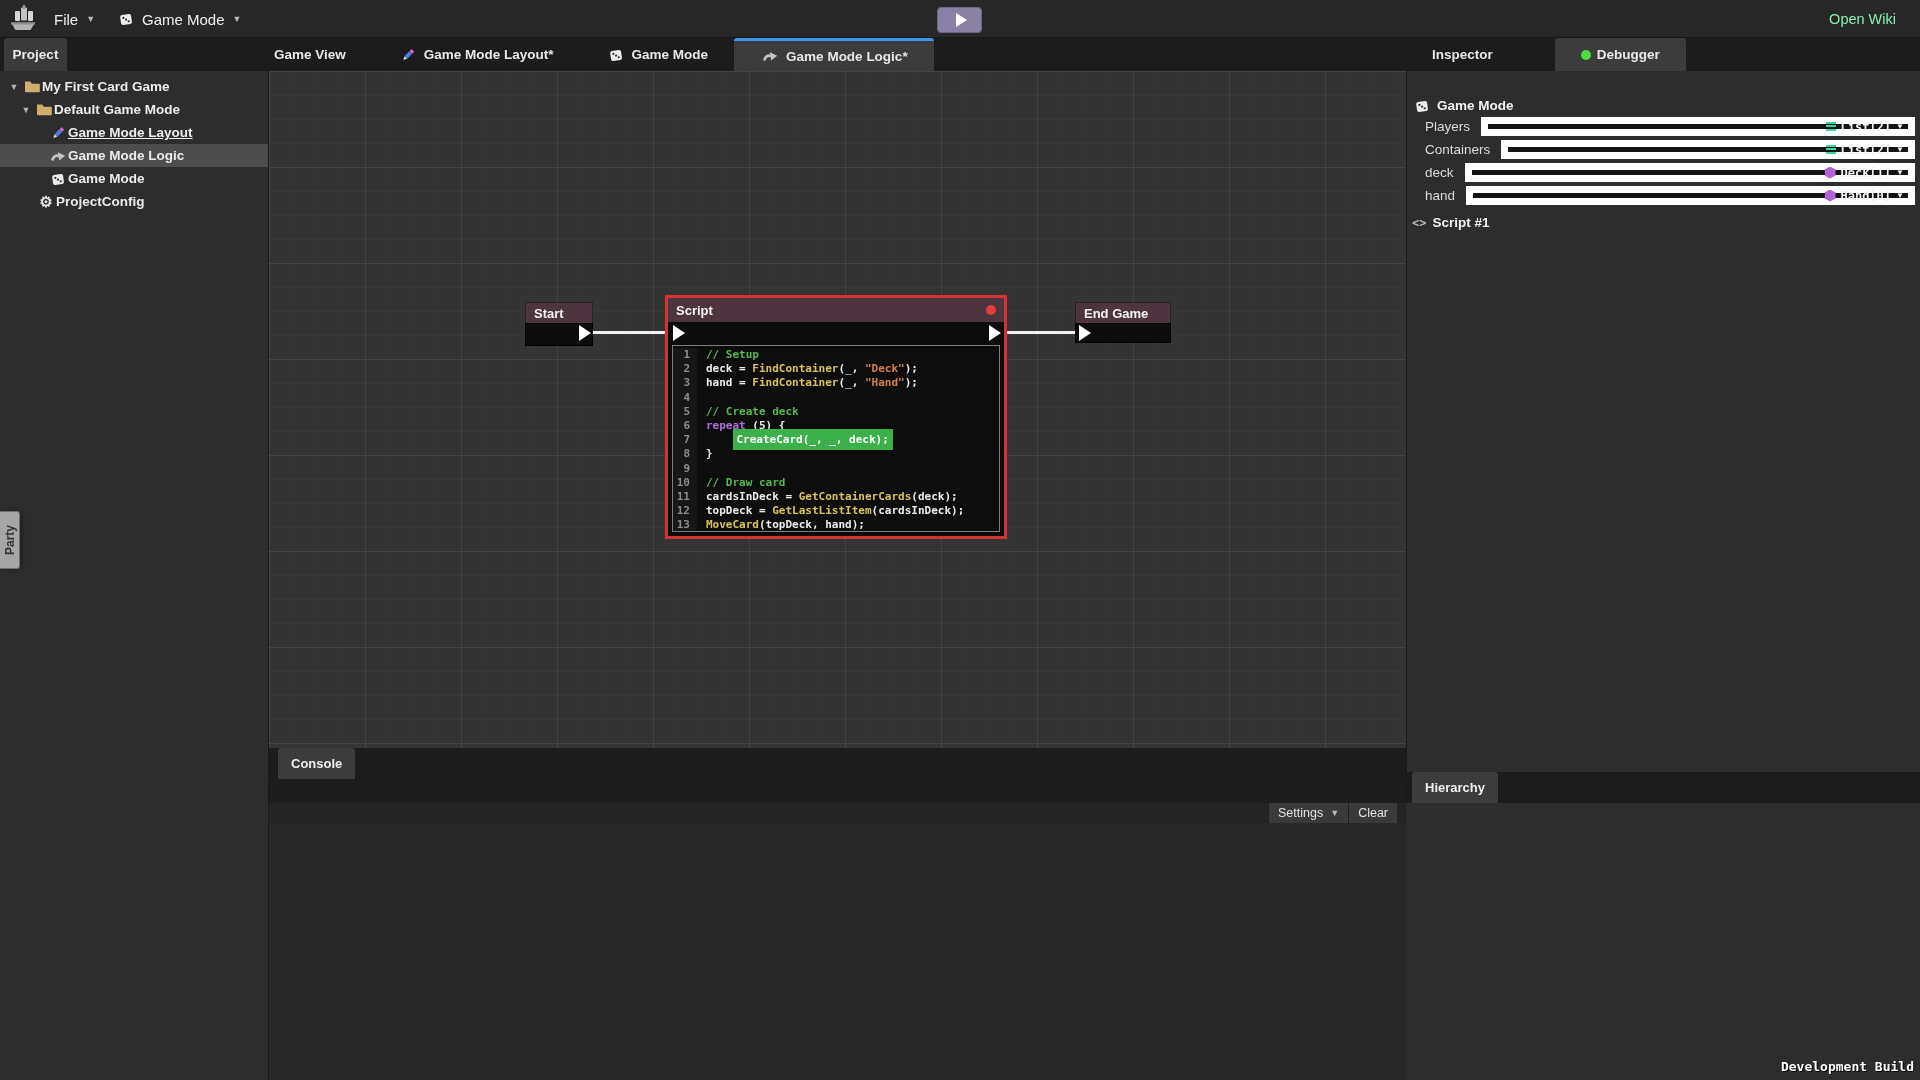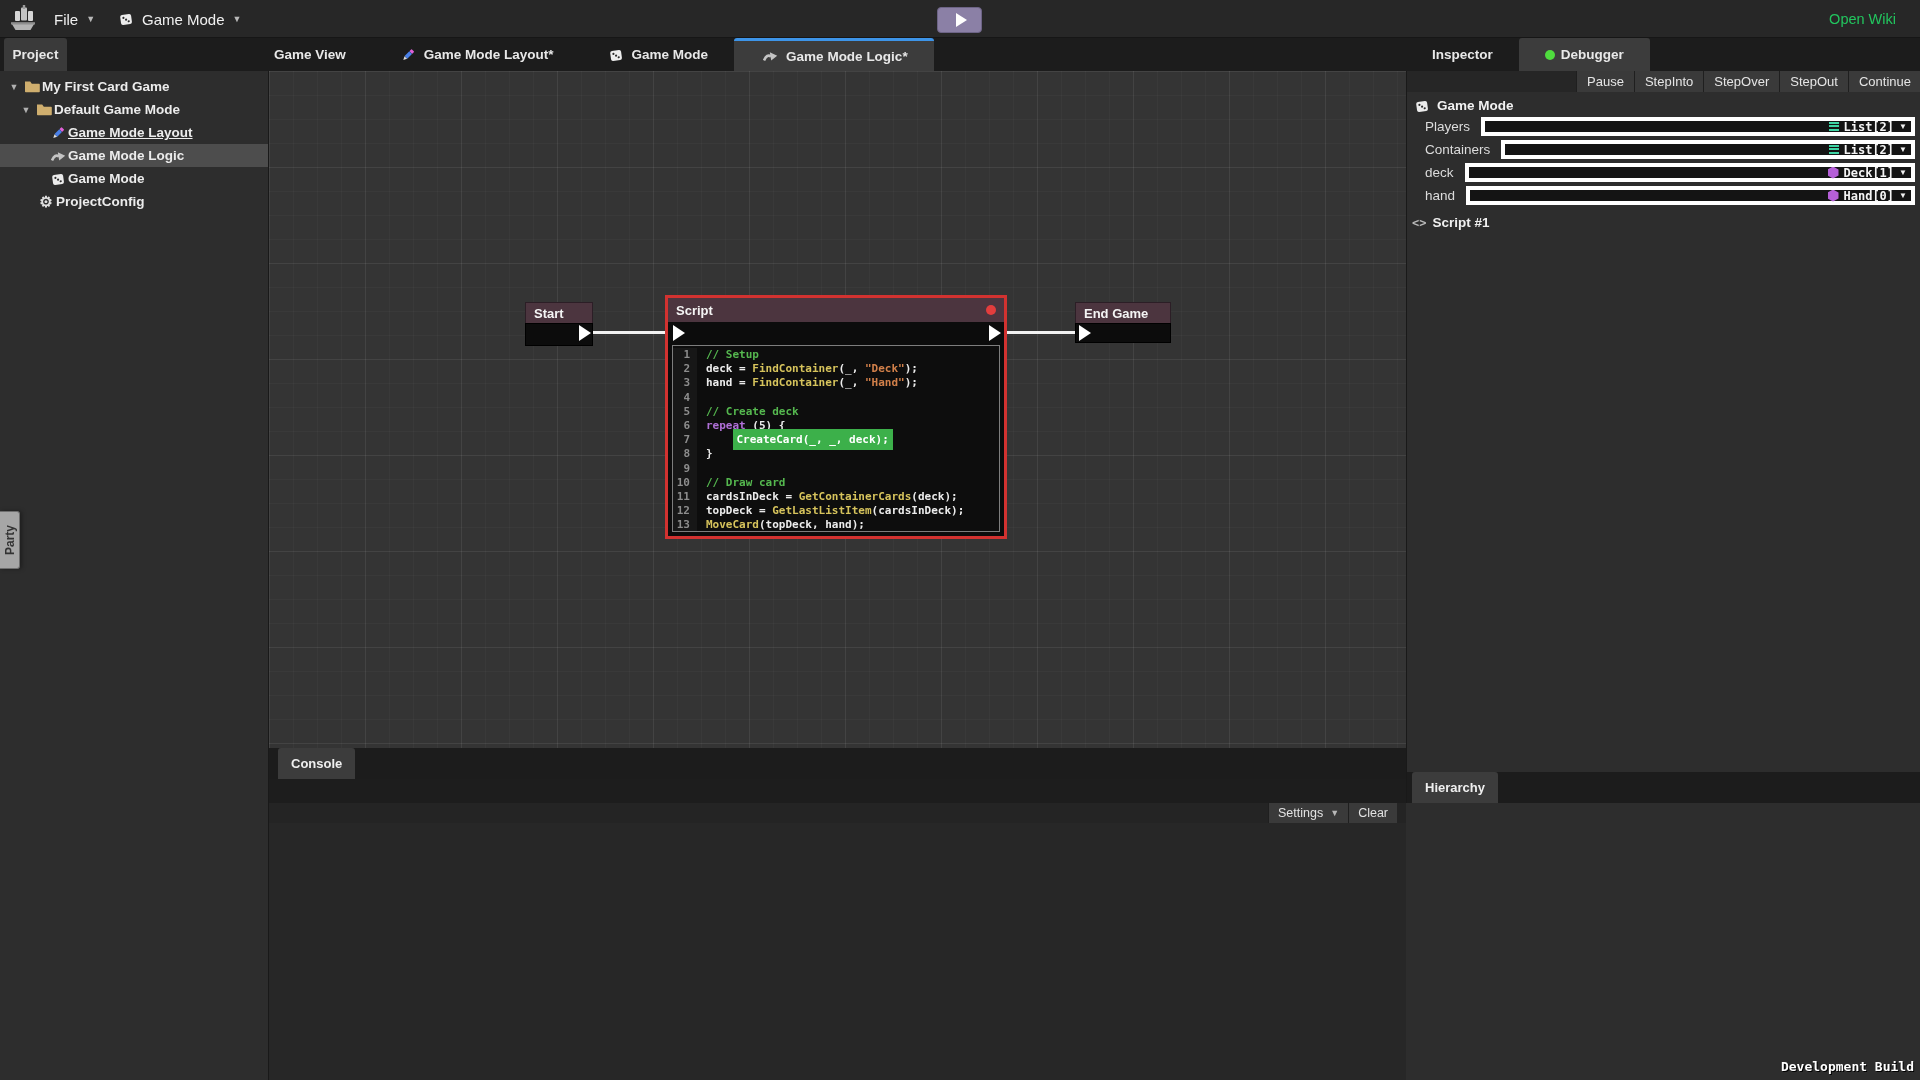--- a/index.html
+++ b/index.html
@@ -9,29 +9,29 @@
 
   
   .menubar { position:absolute; left:0; top:0; width:1920px; height:38px; background:#272727; border-bottom:1px solid #161616; display:flex; align-items:center; }
   .logo { position:absolute; left:8px; top:4px; width:30px; height:30px; display:flex; align-items:center; justify-content:center; }
   .menu-item { position:absolute; top:0; height:38px; display:flex; align-items:center; gap:6px; padding:0 8px; font-size:15px; color:#f0f0f0; cursor:default; }
   .menu-file { left:46px; }
   .menu-gamemode { left:108px; }
   .caret { font-size:9px; color:#b8b8b8; margin-left:2px; }
   .play-btn { position:absolute; left:937px; top:7px; width:45px; height:26px; background:#8b80a6; border:1px solid #6d6486; border-radius:4px; display:flex; align-items:center; justify-content:center; }
   .play-tri { width:0; height:0; border-top:7px solid transparent; border-bottom:7px solid transparent; border-left:11px solid #ffffff; margin-left:3px; }
-  .open-wiki { position:absolute; right:24px; top:0; height:38px; display:flex; align-items:center; font-size:14.5px; color:#22c55e; }
+  .open-wiki { position:absolute; right:24px; top:0; height:38px; display:flex; align-items:center; font-size:14.5px; color:#86efac; }
 
   
   .tabrow { position:absolute; left:0; top:38px; width:1920px; height:33px; background:#1c1c1c; }
   .tab { display:flex; align-items:center; gap:6px; height:33px; padding:0 26px; font-size:13.5px; font-weight:700; color:#e8e8e8; white-space:nowrap; }
   .tab.active { background:#3c3c3c; border-top:3px solid #3d94e8; padding-top:0; border-radius:3px 3px 0 0; }
   .project-tab { position:absolute; left:4px; top:0; width:63px; justify-content:center; background:#3a3a3a; border-radius:3px 3px 0 0; }
   .center-tabs { position:absolute; left:248px; top:0; display:flex; }
-  .right-tabs { position:absolute; left:1406px; top:0; display:flex; }
+  .right-tabs { position:absolute; left:1406px; top:0; display:flex;gap:36px; }
   .green-dot { width:10px; height:10px; border-radius:50%; background:#4fdc3e; }
 
   
   .leftpanel { position:absolute; left:0; top:71px; width:269px; height:1009px; background:#2d2d2d; border-right:1px solid #191919; }
   .tree { padding-top:4px; }
   .tree-row { position:relative; height:23px; display:flex; align-items:center; font-size:13.5px; font-weight:600; color:#ececec; }
   .tree-row.selected { background:#4d4d4d; }
   .tw { display:inline-flex; width:16px; justify-content:center; font-size:9px; color:#b0b0b0; flex:0 0 auto; }
   .ticon { display:inline-flex; width:20px; justify-content:center; align-items:center; flex:0 0 auto; }
   .gear-glyph { font-size:15px; color:#e0e0e0; line-height:1; }
@@ -72,21 +72,21 @@
   .console-body { position:absolute; left:269px; top:823px; width:1137px; height:257px; background:#272727; }
 
   
   .rightpanel { position:absolute; left:1406px; top:71px; width:514px; height:701px; background:#2d2d2d; border-left:1px solid #191919; }
   .debugbar { position:absolute; left:0; top:0; width:514px; height:21px; background:#262626; display:flex; justify-content:flex-end; }
   .dbtn { height:21px; background:#3a3a3a; border-left:1px solid #1f1f1f; display:flex; align-items:center; padding:0 10px; font-size:13px; color:#e5e5e5; }
   .insp-content { position:absolute; left:0; top:21px; width:514px; }
   .insp-header { display:flex; align-items:center; gap:5px; padding:6px 0 4px 5px; font-size:13.5px; font-weight:700; color:#f2f2f2; }
   .insp-row { display:flex; align-items:center; height:19px; margin:0 6px 4px 18px; }
   .insp-label { font-size:13.5px; color:#dcdcdc; margin-right:11px; white-space:nowrap; }
-  .insp-field { flex:1; height:19px; background:#141414; border:4px solid #ffffff; display:flex; align-items:center; justify-content:flex-end; gap:5px; padding:0 4px; }
+  .insp-field { flex:1; height:19px; background:#141414; border:7px solid #ffffff; display:flex; align-items:center; justify-content:flex-end; gap:5px; padding:0 4px; }
   .insp-val { font-family:"DejaVu Sans Mono", monospace; font-size:12px; font-weight:700; color:#f4f4f4; }
   .dd-caret { font-size:8px; color:#f0f0f0; }
   .list-icon { display:inline-block; width:10px; height:9px;
     background:linear-gradient(#3ed3a3 0 2px, transparent 2px 3.5px, #3ed3a3 3.5px 5.5px, transparent 5.5px 7px, #3ed3a3 7px 9px); }
   .hex-icon { display:inline-block; width:11px; height:12px; background:#b55fd8; clip-path:polygon(50% 0,100% 25%,100% 75%,50% 100%,0 75%,0 25%); }
   .script-item { display:flex; align-items:center; gap:6px; padding:6px 0 0 5px; font-size:13.5px; font-weight:700; color:#f0f0f0; }
   .codebr-icon { font-family:"DejaVu Sans Mono", monospace; font-size:12px; font-weight:700; color:#b8b8b8; }
 
   
   .hier-strip { position:absolute; left:1406px; top:772px; width:514px; height:31px; background:#1c1c1c; border-left:1px solid #191919; }
@@ -315,27 +315,20 @@
       <span>Settings</span>
       <span class="caret">▼</span>
     </div>
     <div class="cbtn">
       <span>Clear</span>
     </div>
   </div>
   <div class="console-body"></div>
 
   <div class="rightpanel">
-    <div class="debugbar">
-      <div class="dbtn">Pause</div>
-      <div class="dbtn">StepInto</div>
-      <div class="dbtn">StepOver</div>
-      <div class="dbtn">StepOut</div>
-      <div class="dbtn">Continue</div>
-    </div>
     <div class="insp-content">
       <div class="insp-header">
         <span class="ticon">
           <svg width="14" height="14" viewBox="0 0 14 14">
               <g transform="rotate(-8 7 7)">
                 <rect x="1.5" y="2.5" width="11" height="10" rx="2" fill="#ececec"></rect>
                 <circle cx="4.6" cy="5.6" r="1.1" fill="#2a2a2a"></circle>
                 <circle cx="7" cy="7.6" r="1.1" fill="#2a2a2a"></circle>
                 <circle cx="9.4" cy="9.6" r="1.1" fill="#2a2a2a"></circle>
               </g>

